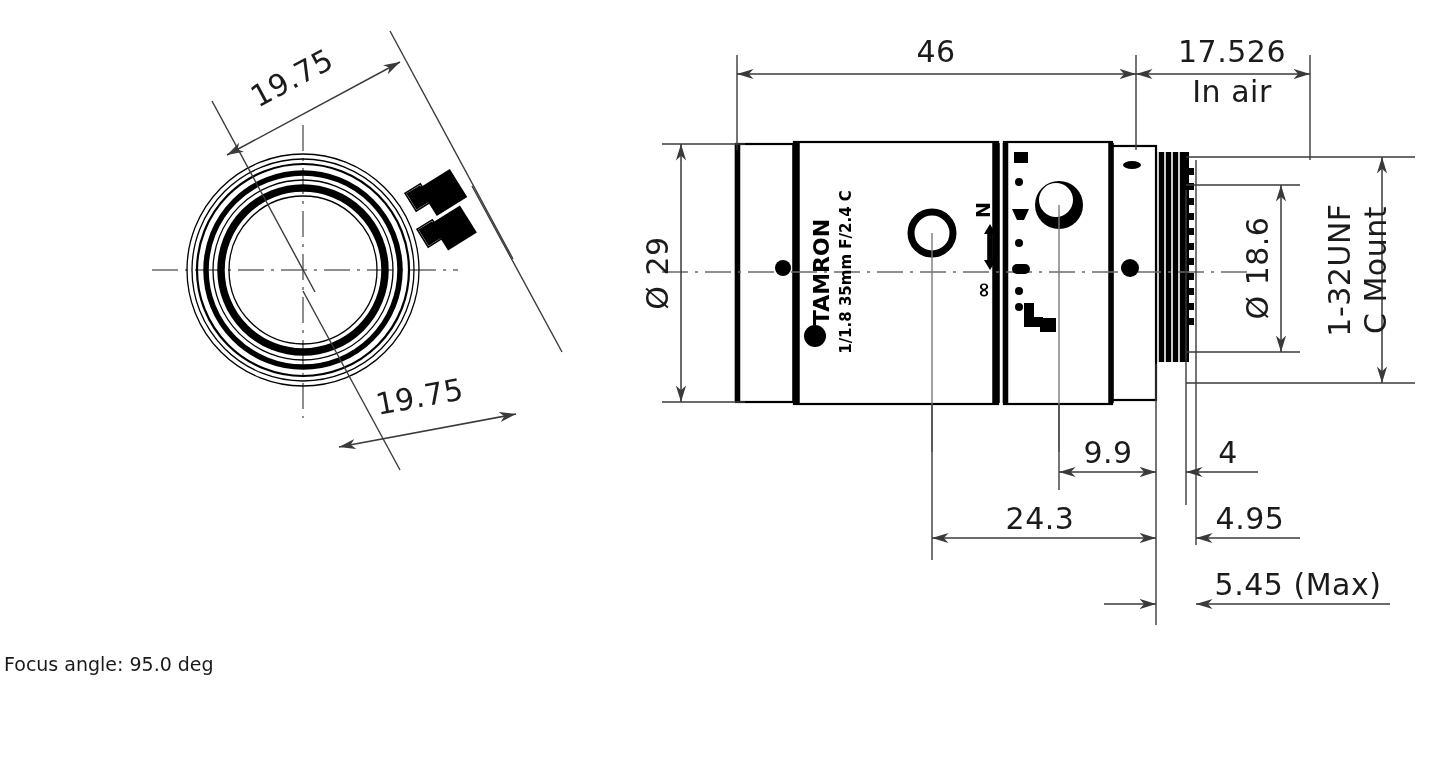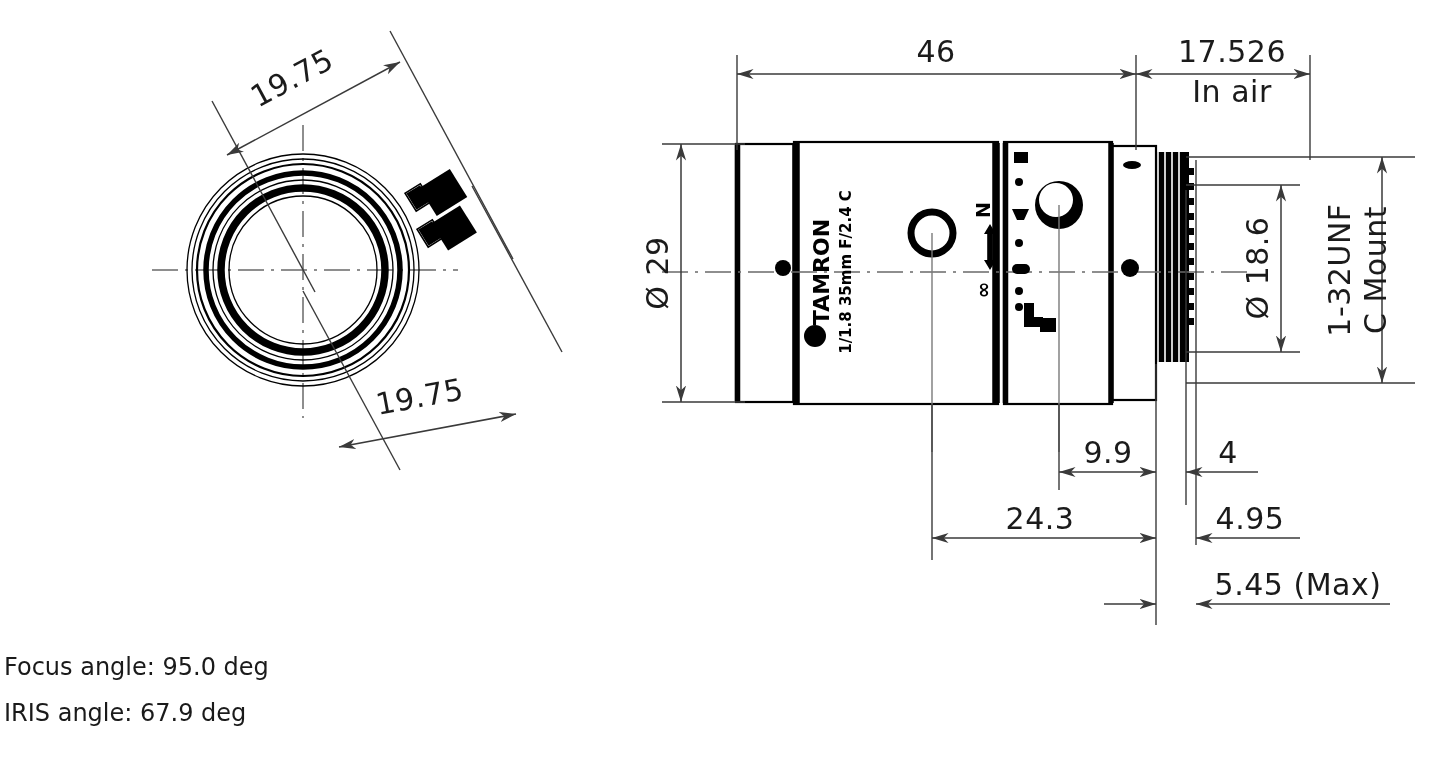--- a/index.html
+++ b/index.html
@@ -28,21 +28,21 @@
     height: 774px;
   }
   .notes-block {
     position: absolute;
     left: 0;
     top: 655px;
     width: 520px;
   }
   .note-line {
     font-family: "DejaVu Sans", sans-serif;
-    font-size: 24px;
+    font-size: 19px;
     color: #1a1a1a;
     line-height: 1.0;
     margin: 0 0 22px 4px;
     white-space: nowrap;
   }
   
   .outline      { fill: none; stroke: #000; stroke-width: 2.2; }
   .outline-thin { fill: none; stroke: #000; stroke-width: 1.3; }
   .heavy        { fill: none; stroke: #000; stroke-width: 5.5; }
   .heavy2       { fill: none; stroke: #000; stroke-width: 7.5; }
@@ -267,15 +267,14 @@
       <g>
         <line class="dimline" x1="1104" y1="604" x2="1156" y2="604" marker-end="url(#arrIn)"></line>
         <line class="dimline" x1="1196" y1="604" x2="1390" y2="604" marker-start="url(#arrOut)"></line>
         <text class="dimtext" x="1298" y="595" text-anchor="middle">5.45 (Max)</text>
       </g>
     </g>
   </svg>
 
   <div class="notes-block">
     <p class="note-line">Focus angle: 95.0 deg</p>
-    <p class="note-line">IRIS angle: 67.9 deg</p>
   </div>
 </div>
 
 </body></html>

